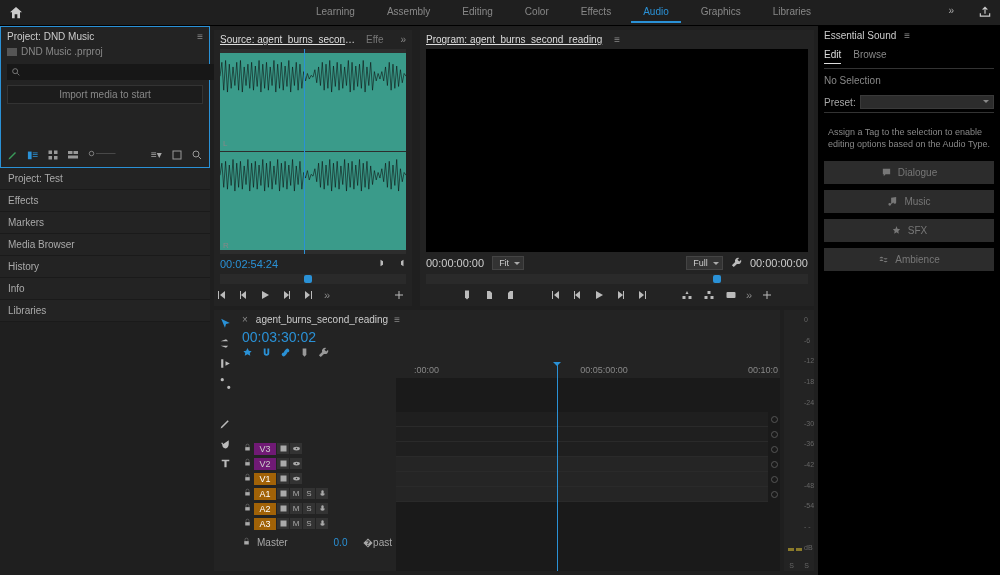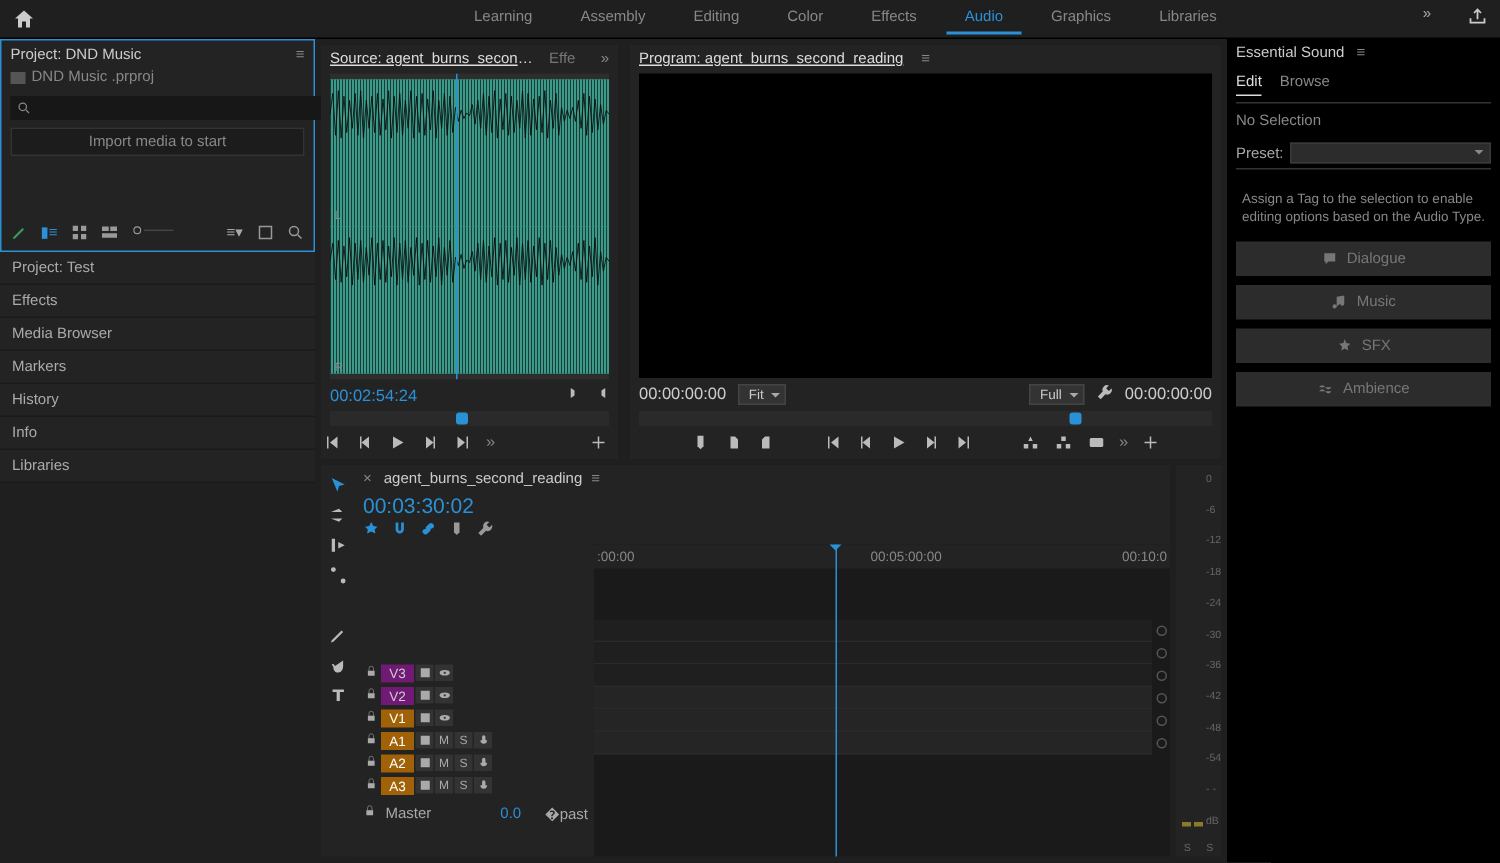--- a/index.html
+++ b/index.html
@@ -188,22 +188,22 @@
             </svg></span>
         <span class="bi"><svg viewBox="0 0 24 24" fill="none" stroke="#999" stroke-width="2">
               <circle cx="10" cy="10" r="6"></circle>
               <path d="M20 20l-5-5"></path>
             </svg></span>
       </div>
     </div>
     <div class="side-panels">
       <div class="side-panel">Project: Test</div>
       <div class="side-panel">Effects</div>
+      <div class="side-panel">Markers</div>
       <div class="side-panel">Media Browser</div>
-      <div class="side-panel">Markers</div>
       <div class="side-panel">History</div>
       <div class="side-panel">Info</div>
       <div class="side-panel">Libraries</div>
     </div>
   </div>
 
   <div class="center">
     <div class="monitors">
       <div class="src-mon">
         <div class="mon-head">
@@ -554,21 +554,21 @@
                     <rect x="6" y="11" width="12" height="9"></rect>
                     <path d="M8 11V7a4 4 0 018 0v4" fill="none" stroke="#aaa"></path>
                   </svg></span>
                 <span>Master</span>
                 <span class="mval">0.0</span>
                 <span style="margin-left:auto;margin-right:4px">�past</span>
               </div>
           </div>
           <div class="tl-canvas">
             <div class="tl-ruler">
-              <span class="tick" style="left:2px">:00:00</span>
+              <span class="tick" style="left:18px">:00:00</span>
               <span class="tick" style="left:48%">00:05:00:00</span>
               <span class="tick" style="right:2px">00:10:0</span>
             </div>
             <div class="tl-tracks">
               <div class="tl-track-row" style="margin-top:34px">
                   <span class="circle"></span>
                 </div>
               <div class="tl-track-row">
                   <span class="circle"></span>
                 </div>

